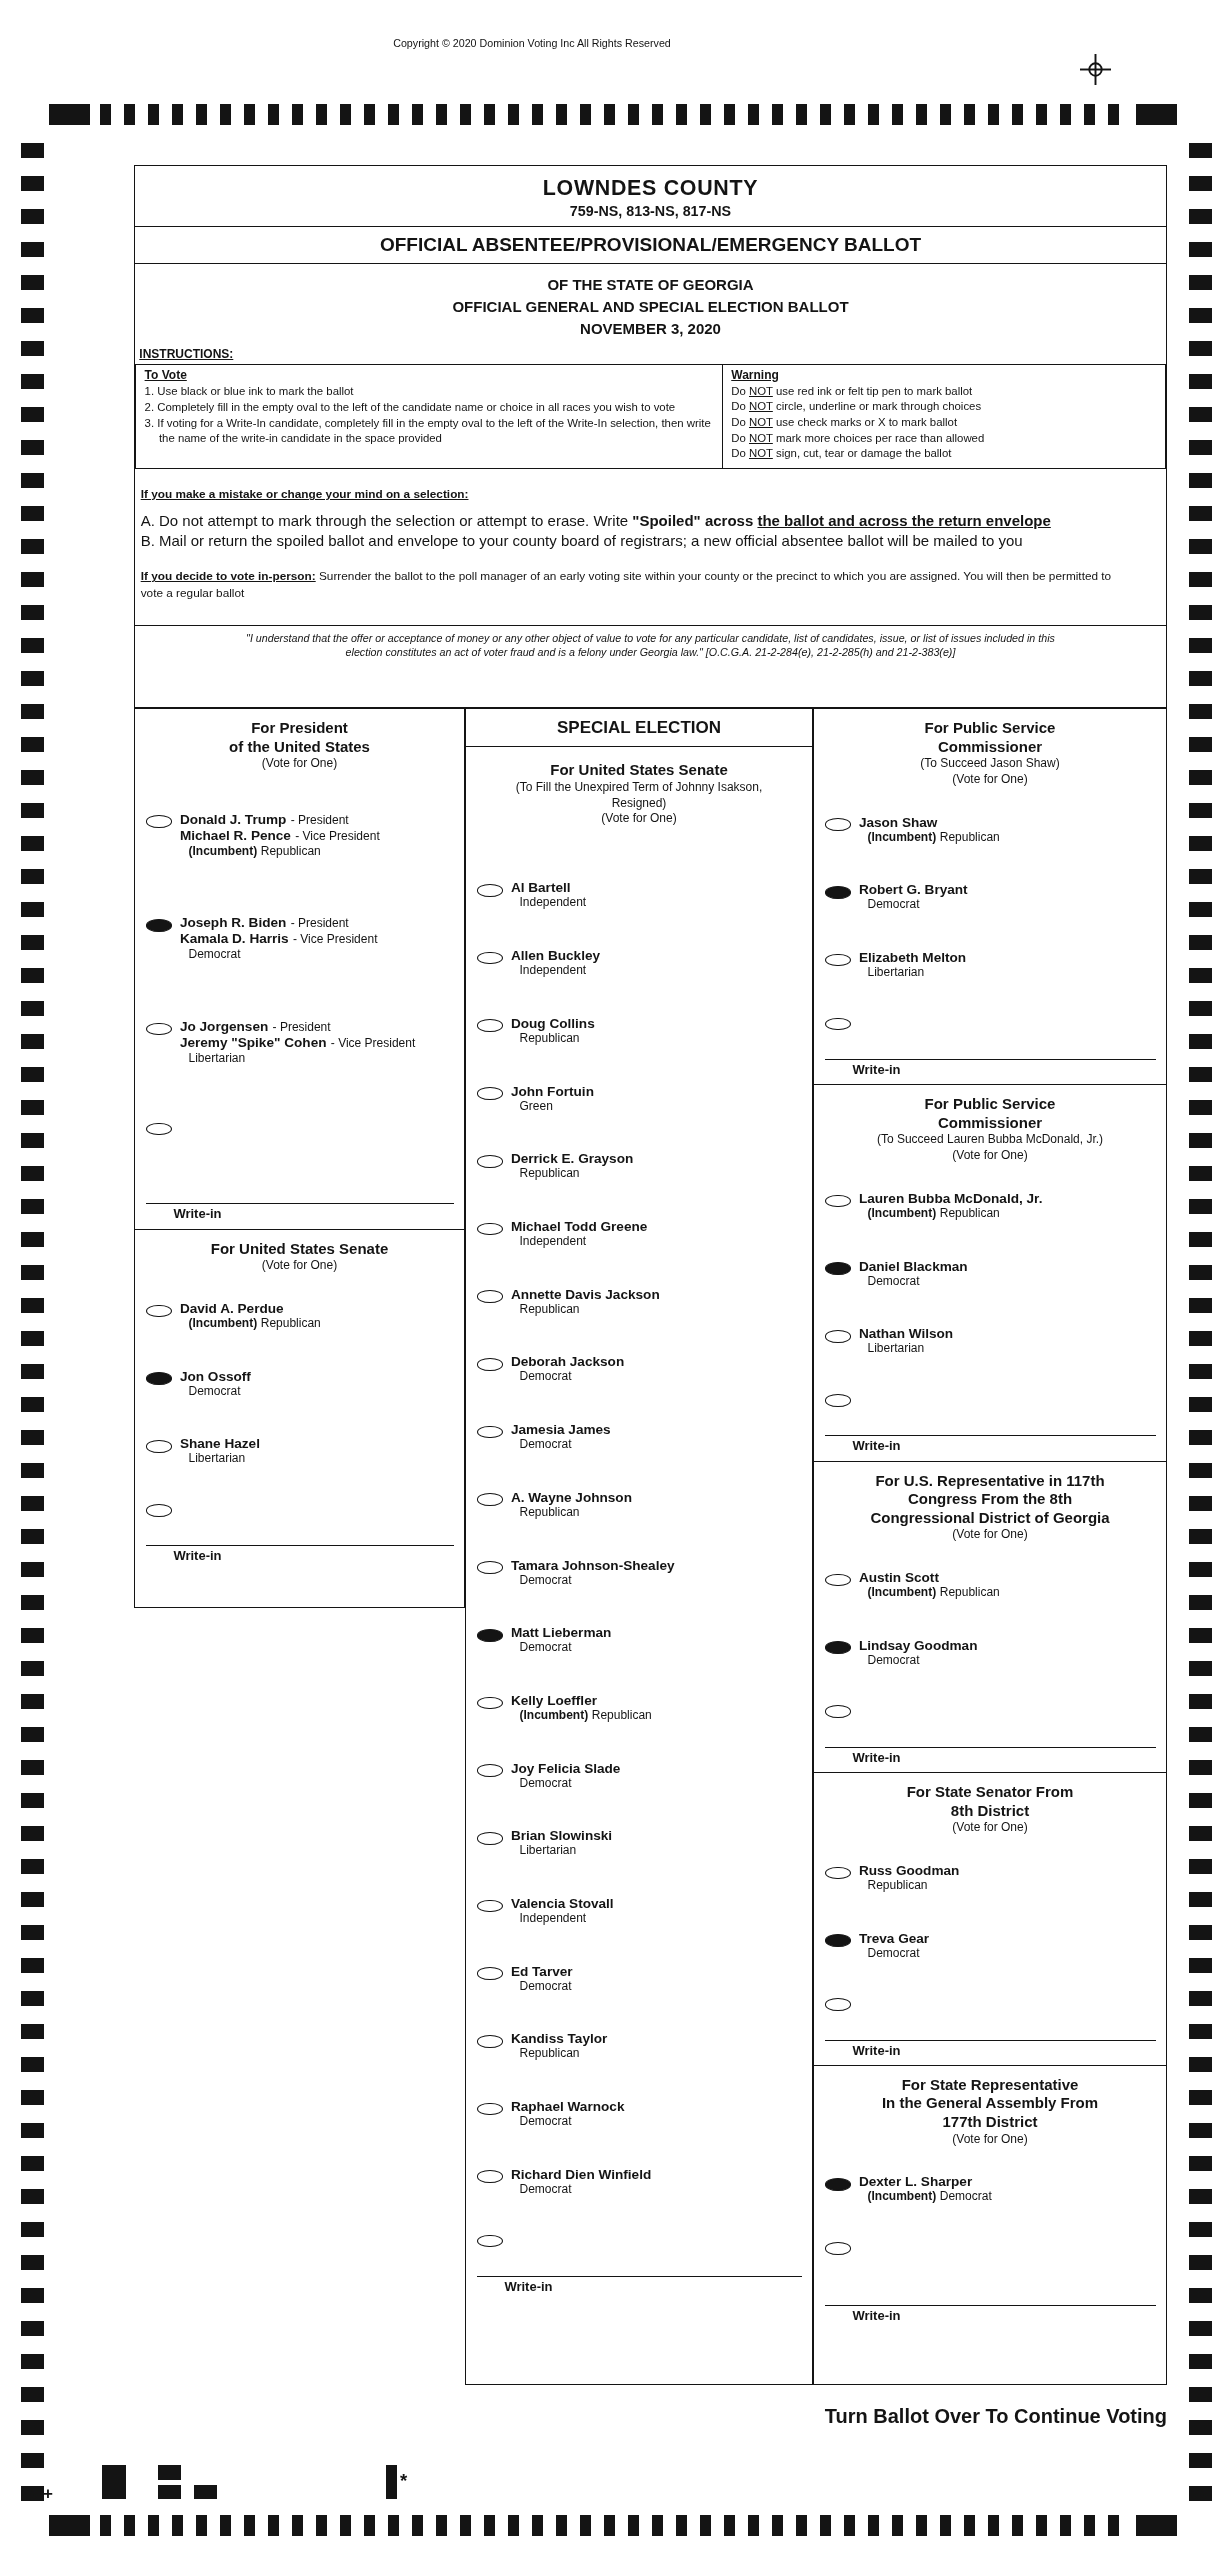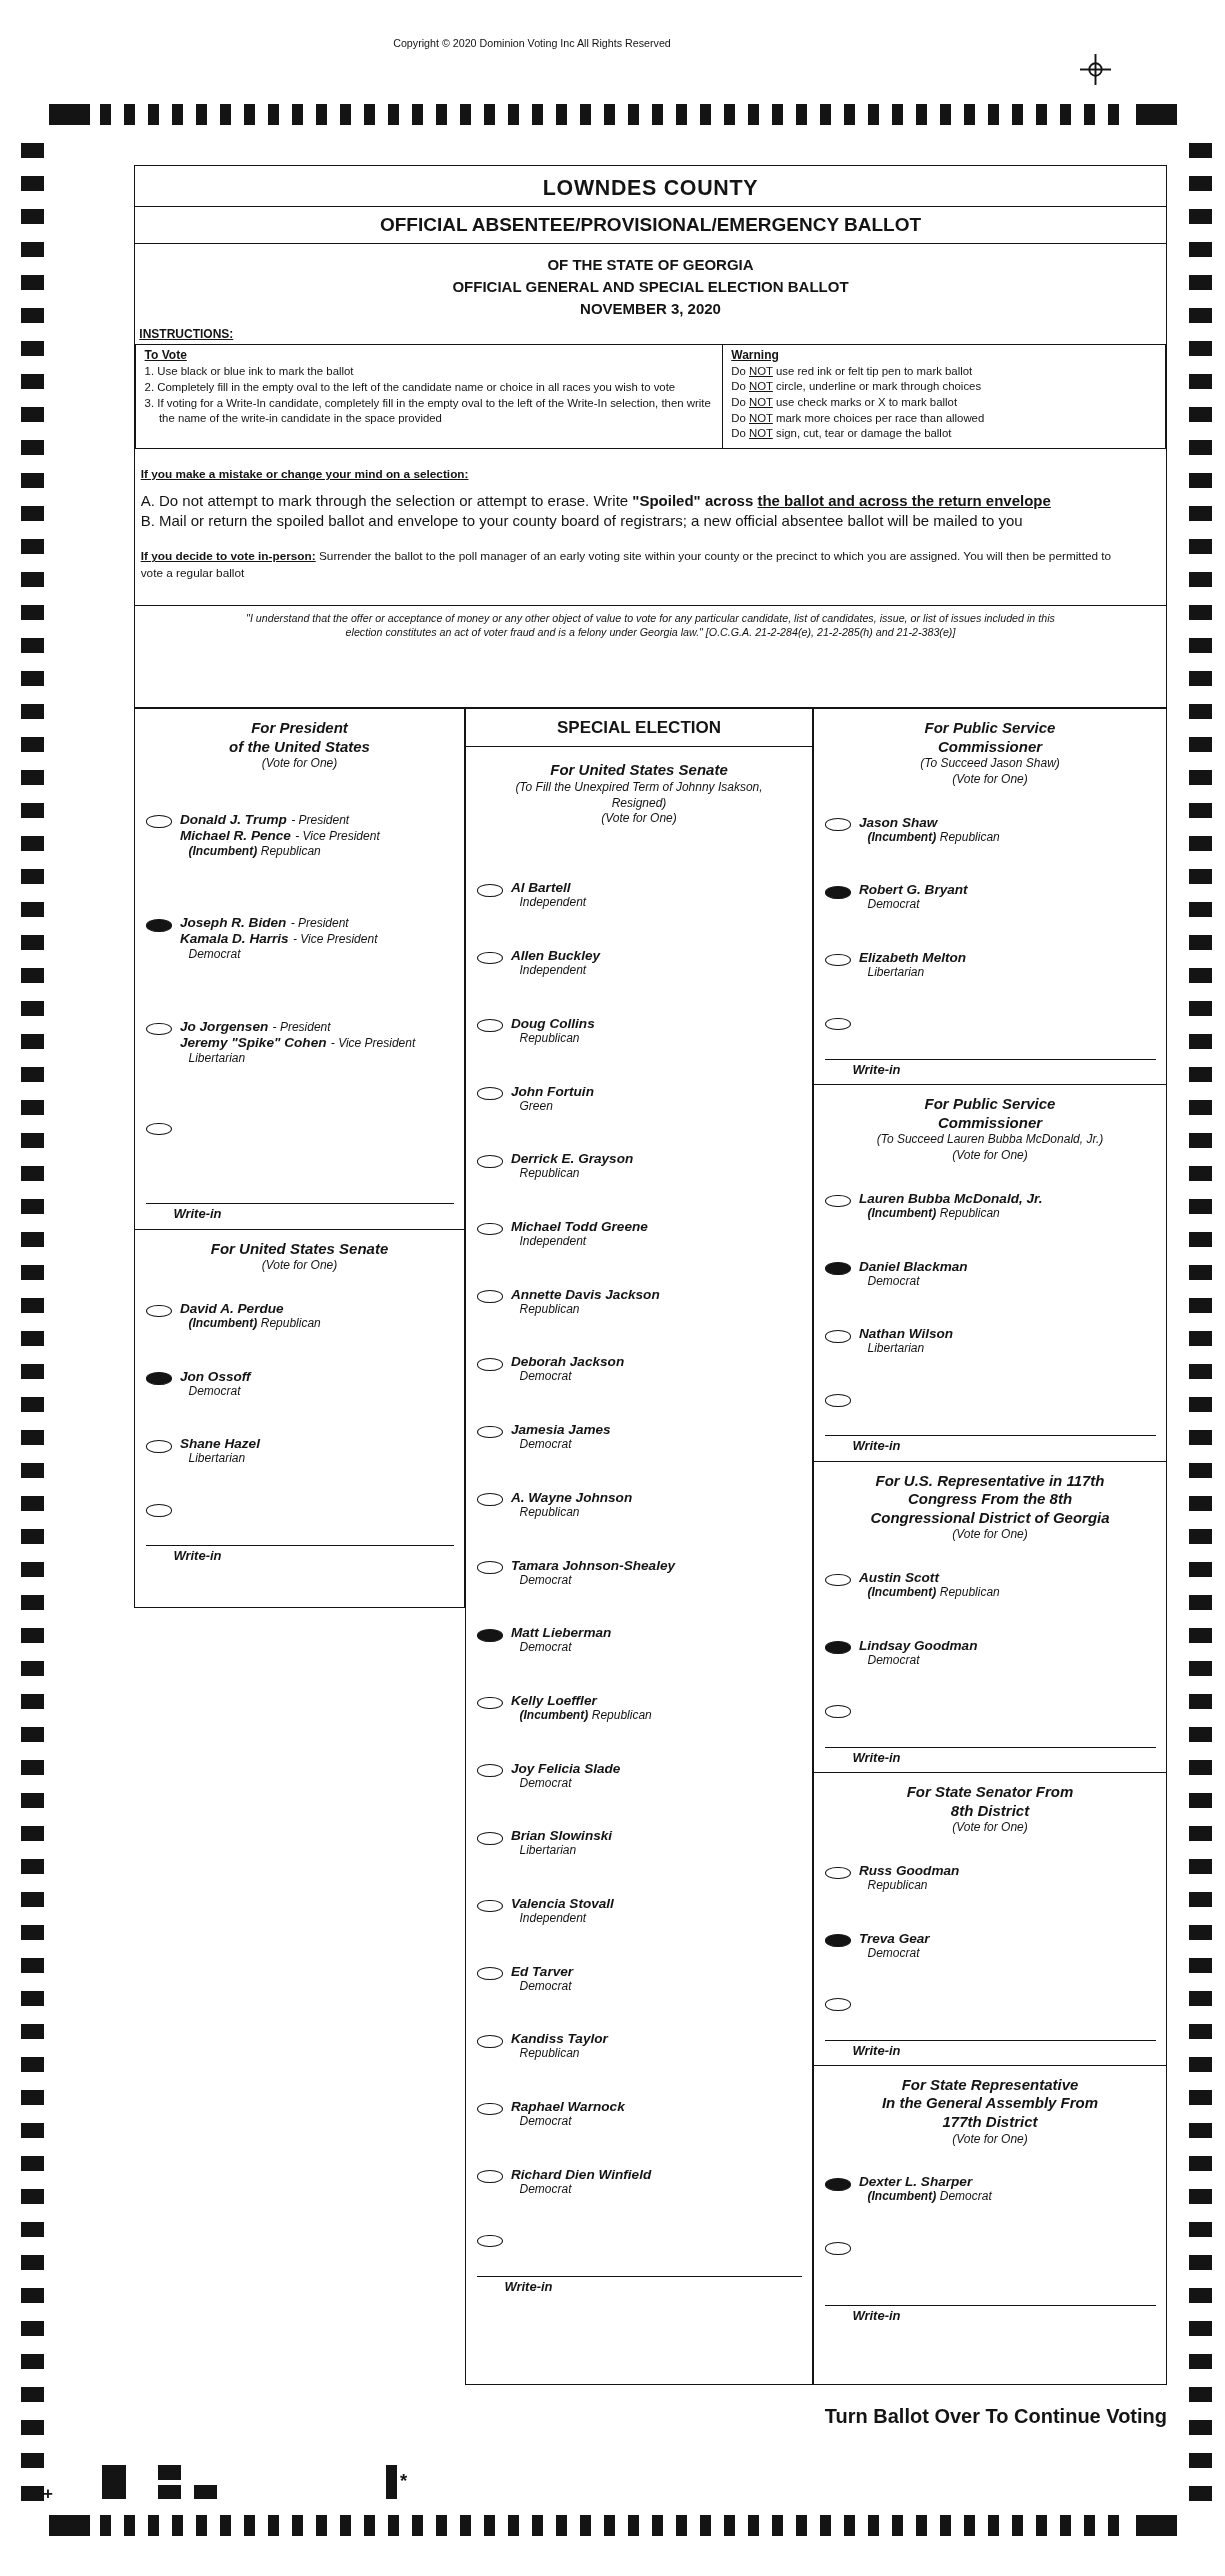--- a/index.html
+++ b/index.html
@@ -54,21 +54,21 @@
   .legal { font-style: italic; font-size: 10.7px; line-height: 13.6px; text-align: center;
            margin-top: 24px; border-top: 1.4px solid #141414; padding: 5.7px 100px 0; }
 
   
   .columns { position: absolute; left: 134px; top: 708px; display: flex; align-items: flex-start; }
   .column { border: 1.4px solid #141414; box-sizing: border-box; background: #fff; }
   .c0 { width: 331px; height: 900px; }
   .c1 { width: 348px; height: 1677px; }
   .c2 { width: 354px; height: 1677px; }
   .banner { text-align: center; font-size: 17px; font-weight: 700; padding: 9.3px 0 7.9px; border-bottom: 1.4px solid #141414; }
-  .race { border-bottom: 1.4px solid #141414; font-style: italic; }
+  .race { border-bottom: 1.4px solid #141414; }
   .race:last-child { border-bottom: none; }
   .race-header { text-align: center; padding: 10px 8.6px 5.7px; }
   .race-title { font-size: 15px; font-weight: 700; line-height: 18.6px; }
   .race-subtitle { font-size: 12px; line-height: 15.7px; max-width: 271px; margin: 0 auto; }
   .race-note { font-size: 12px; line-height: 15.7px; }
   .candidates { padding-top: 21.4px; }
   .candidate { display: flex; align-items: flex-start; padding-left: 11.4px; margin-bottom: 37px; }
   .oval { flex: 0 0 auto; width: 23.6px; height: 10.7px; border: 1.8px solid #141414; border-radius: 50%;
           background: #fff; margin-top: 3.6px; }
   .oval.filled { background: #141414; }
@@ -112,20 +112,21 @@
   <div class="tm-col tm-right"></div>
   <div class="tm tm-bottom">
     <div class="tm-block"></div>
     <div class="tm-strip"></div>
     <div class="tm-block"></div>
   </div>
 
   <div class="header-box">
     <div class="county-row">
       <div class="county">LOWNDES COUNTY</div>
+      <div class="precincts">759-NS, 813-NS, 817-NS</div>
     </div>
     <div class="ballot-title">OFFICIAL ABSENTEE/PROVISIONAL/EMERGENCY BALLOT</div>
     <div class="election-title">
       <div>OF THE STATE OF GEORGIA</div>
       <div>OFFICIAL GENERAL AND SPECIAL ELECTION BALLOT</div>
       <div>NOVEMBER 3, 2020</div>
     </div>
     <div class="instr-label">INSTRUCTIONS:</div>
     <div class="instr-boxes">
       <div class="tovote-box">

